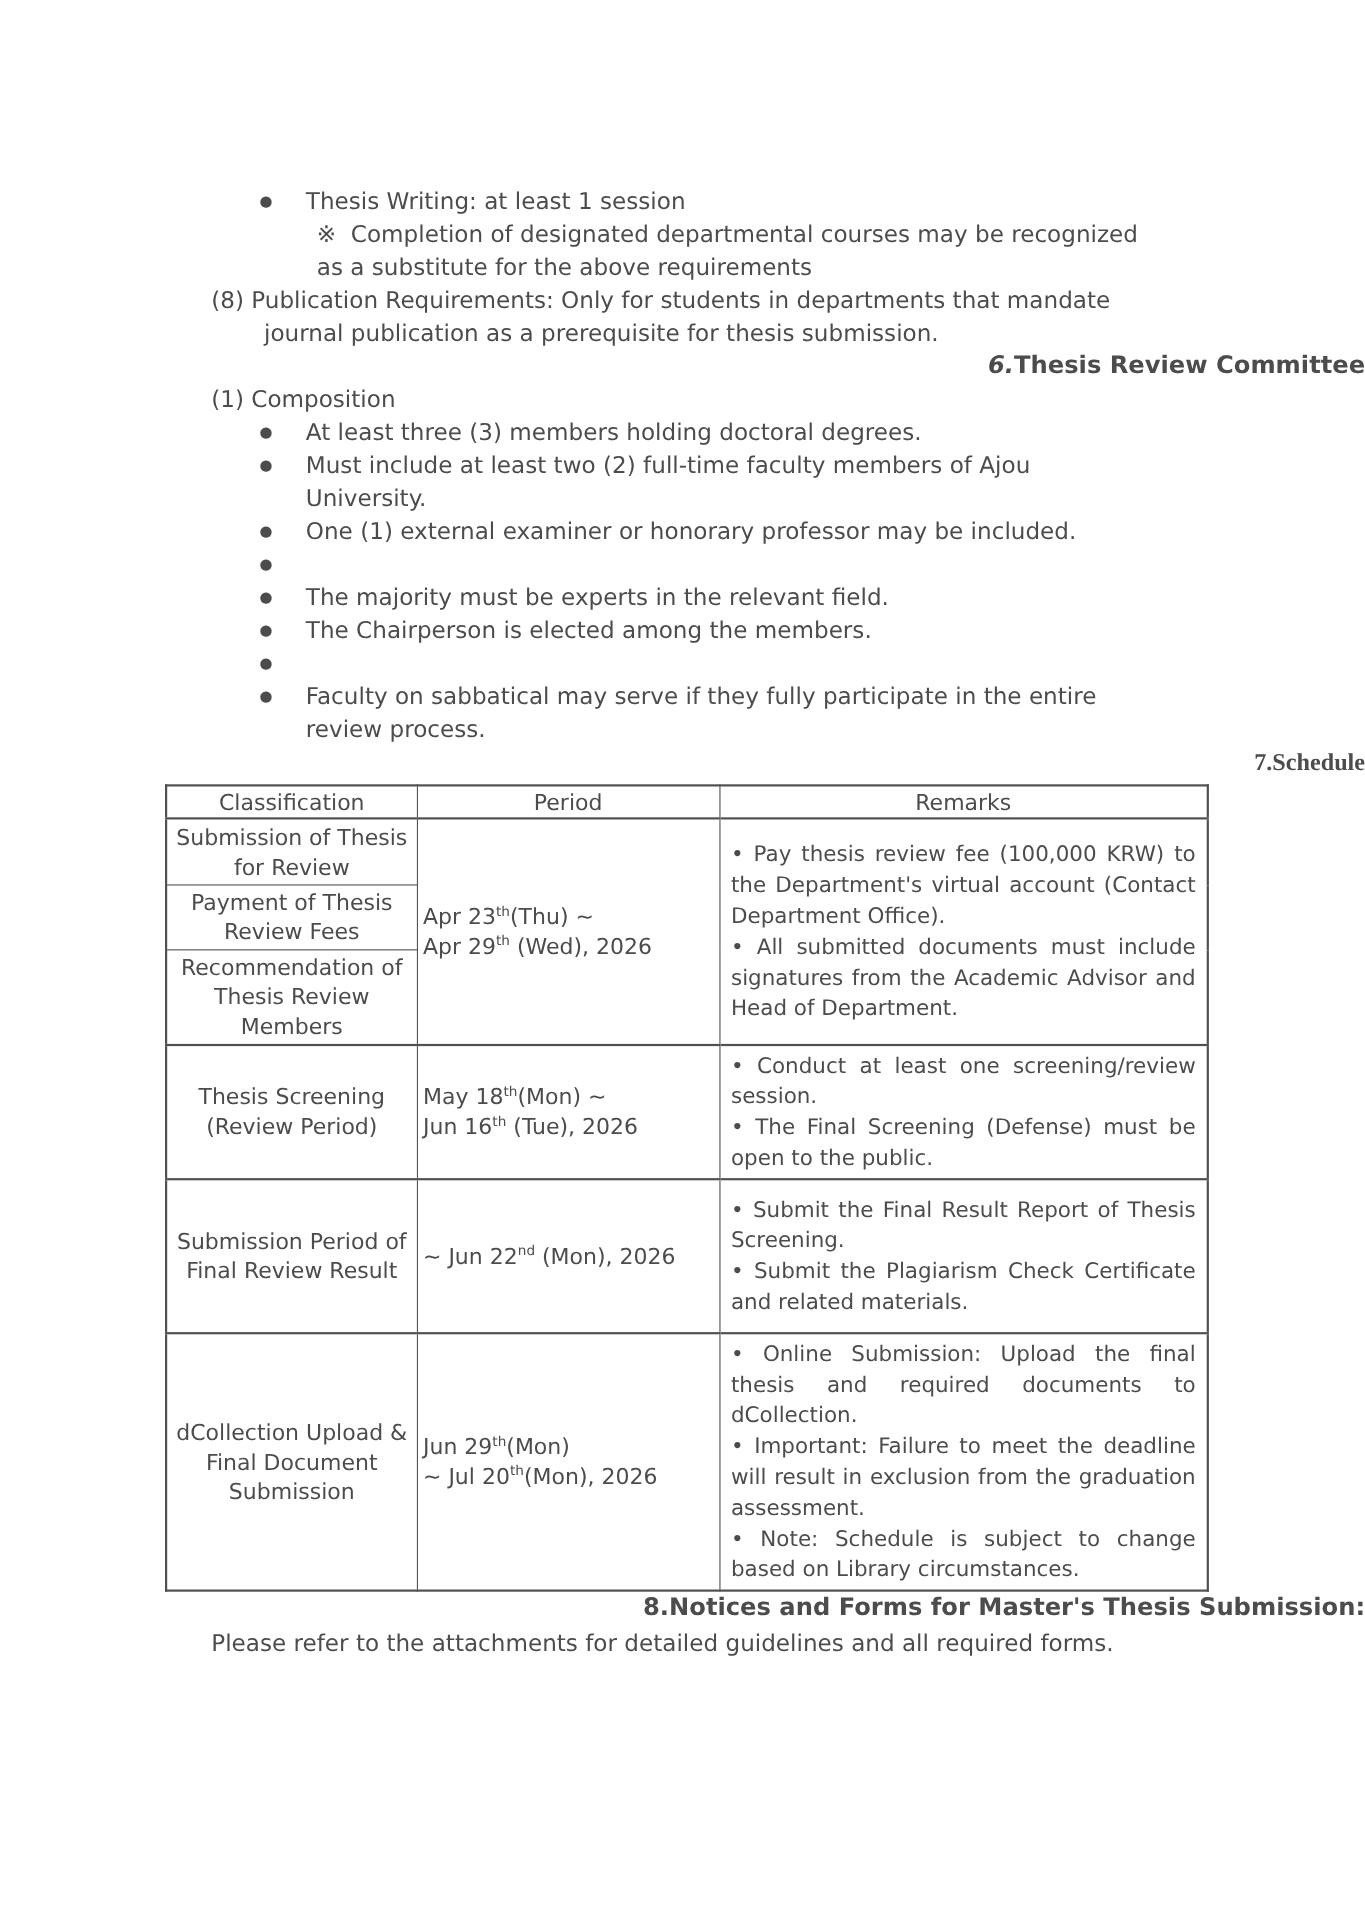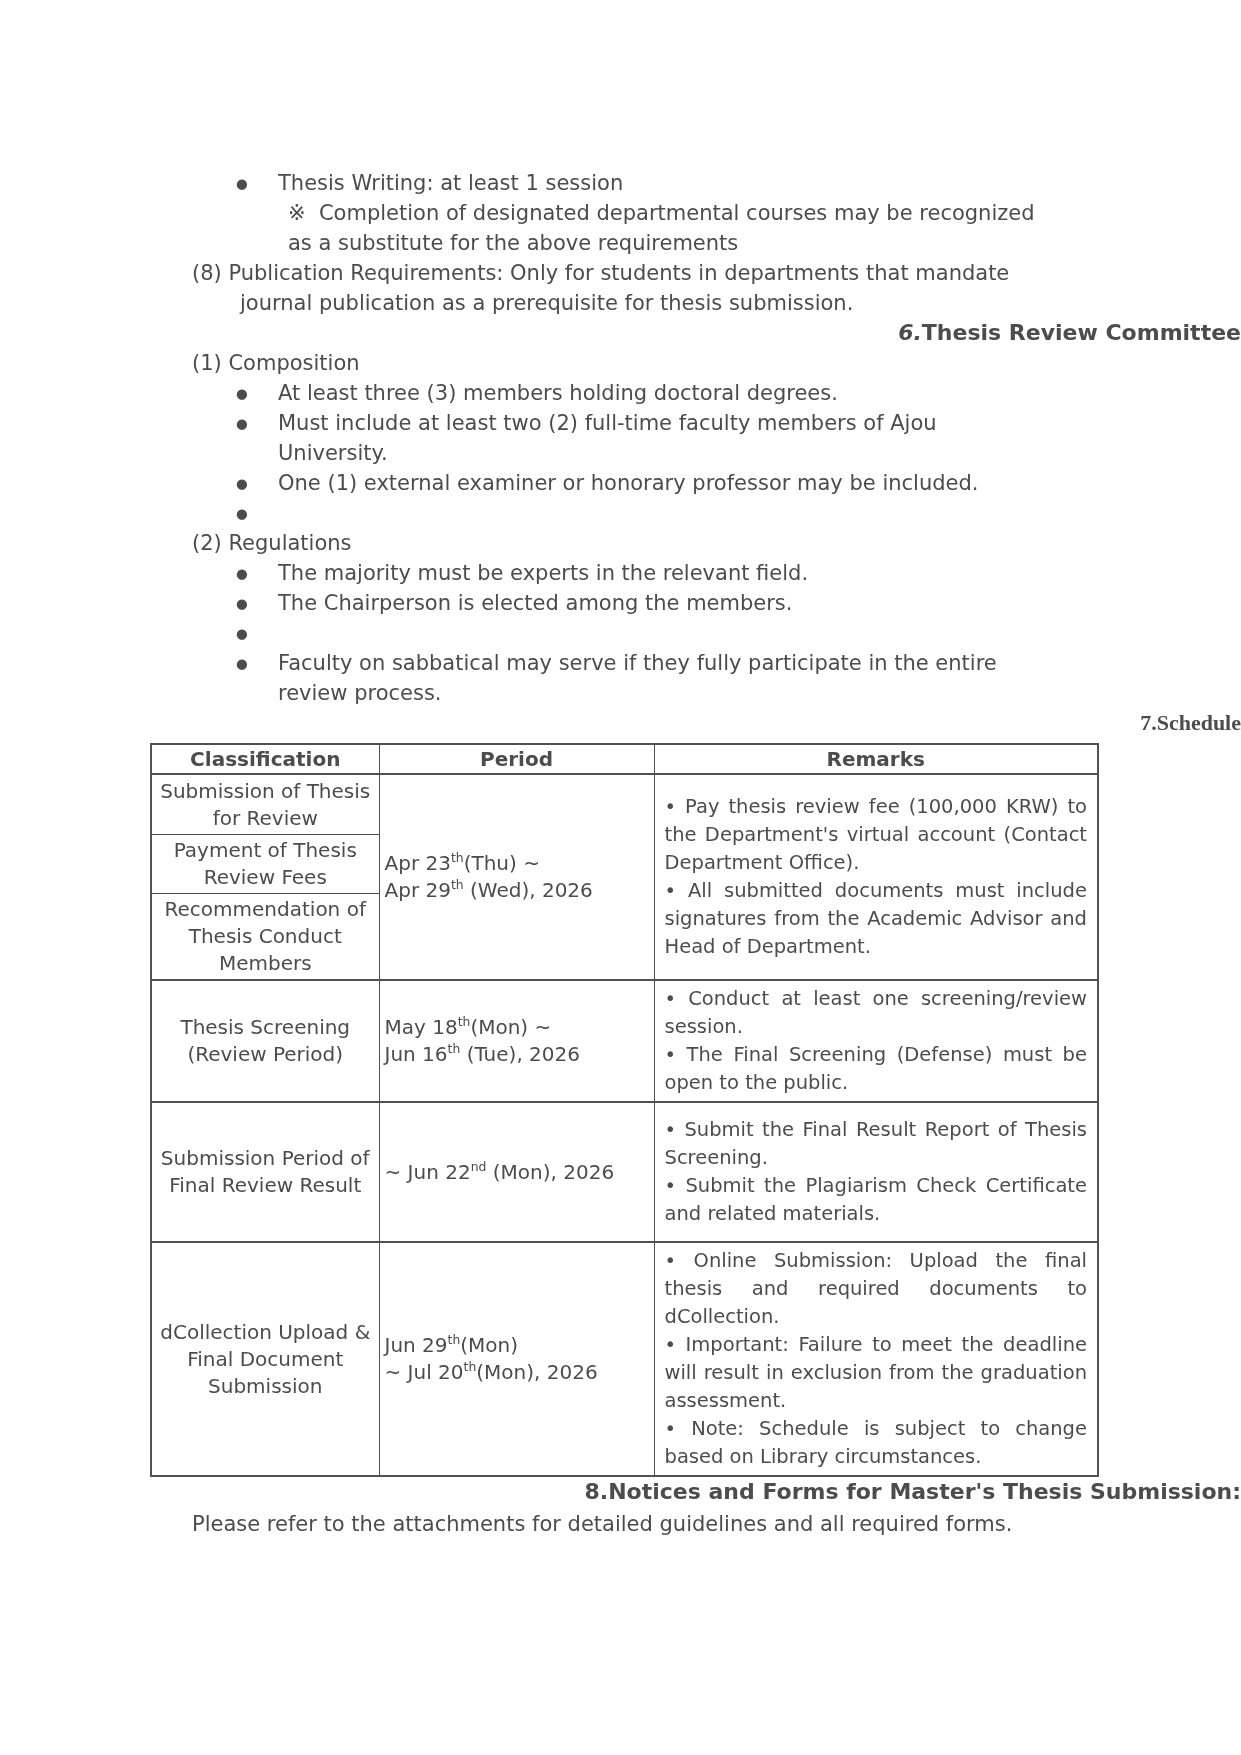--- a/index.html
+++ b/index.html
@@ -35,21 +35,21 @@
   .body-line{margin-left:192px;font-size:21px;line-height:30px;margin-top:2px;}
 
   
   table.schedule{
     margin-left:150px;margin-top:5px;
     width:947px;border-collapse:collapse;table-layout:fixed;
     border:2px solid var(--bd);
   }
   col.c1{width:228px;} col.c2{width:275px;} col.c3{width:444px;}
   .schedule th{
-    font-weight:bold;font-size:20px;line-height:26px;height:28px;
+    font-weight:normal;font-size:20px;line-height:26px;height:28px;
     border:1px solid var(--bd);border-bottom:2px solid var(--bd);
     text-align:center;padding:0 4px;color:var(--txt);
   }
   .schedule td{border:1px solid var(--bd);color:var(--txt);}
   .schedule tr.group-start td{border-top:2px solid var(--bd);}
   td.class-cell{
     text-align:center;vertical-align:middle;white-space:pre-wrap;
     font-size:20px;line-height:27px;padding:2px 0;
   }
   td.period-cell{
@@ -91,21 +91,20 @@
 University.</span>
         </div>
         <div class="bullet-row">
           <span class="marker">●</span>
           <span class="btext">One (1) external examiner or honorary professor may be included.</span>
         </div>
         <div class="bullet-row">
           <span class="marker">●</span>
         </div>
       </div>
-    <div class="sub-label">(2) Regulations</div>
     <div>
         <div class="bullet-row">
           <span class="marker">●</span>
           <span class="btext">The majority must be experts in the relevant field.</span>
         </div>
         <div class="bullet-row">
           <span class="marker">●</span>
           <span class="btext">The Chairperson is elected among the members.</span>
         </div>
         <div class="bullet-row">
@@ -144,21 +143,21 @@
               <div class="remark"><span class="rb">•</span> Pay thesis review fee (100,000 KRW) to the Department's virtual account (Contact Department Office).</div>
               <div class="remark"><span class="rb">•</span> All submitted documents must include signatures from the Academic Advisor and Head of Department.</div>
             </td>
           </tr>
           <tr>
             <td class="class-cell" style="height: 54px;">Payment of Thesis
 Review Fees</td>
           </tr>
           <tr>
             <td class="class-cell" style="height: 80px;">Recommendation of
-Thesis Conduct
+Thesis Review
 Members</td>
           </tr>
           <tr class="group-start">
             <td class="class-cell" style="height: 106px;">Thesis Screening
 (Review Period)</td>
             <td class="period-cell" rowspan="1">May 18<span class="sup">th</span>(Mon) ~
 Jun 16<span class="sup">th</span> (Tue), 2026</td>
             <td class="remarks-cell" rowspan="1">
               <div class="remark"><span class="rb">•</span> Conduct at least one screening/review session.</div>
               <div class="remark"><span class="rb">•</span> The Final Screening (Defense) must be open to the public.</div>

